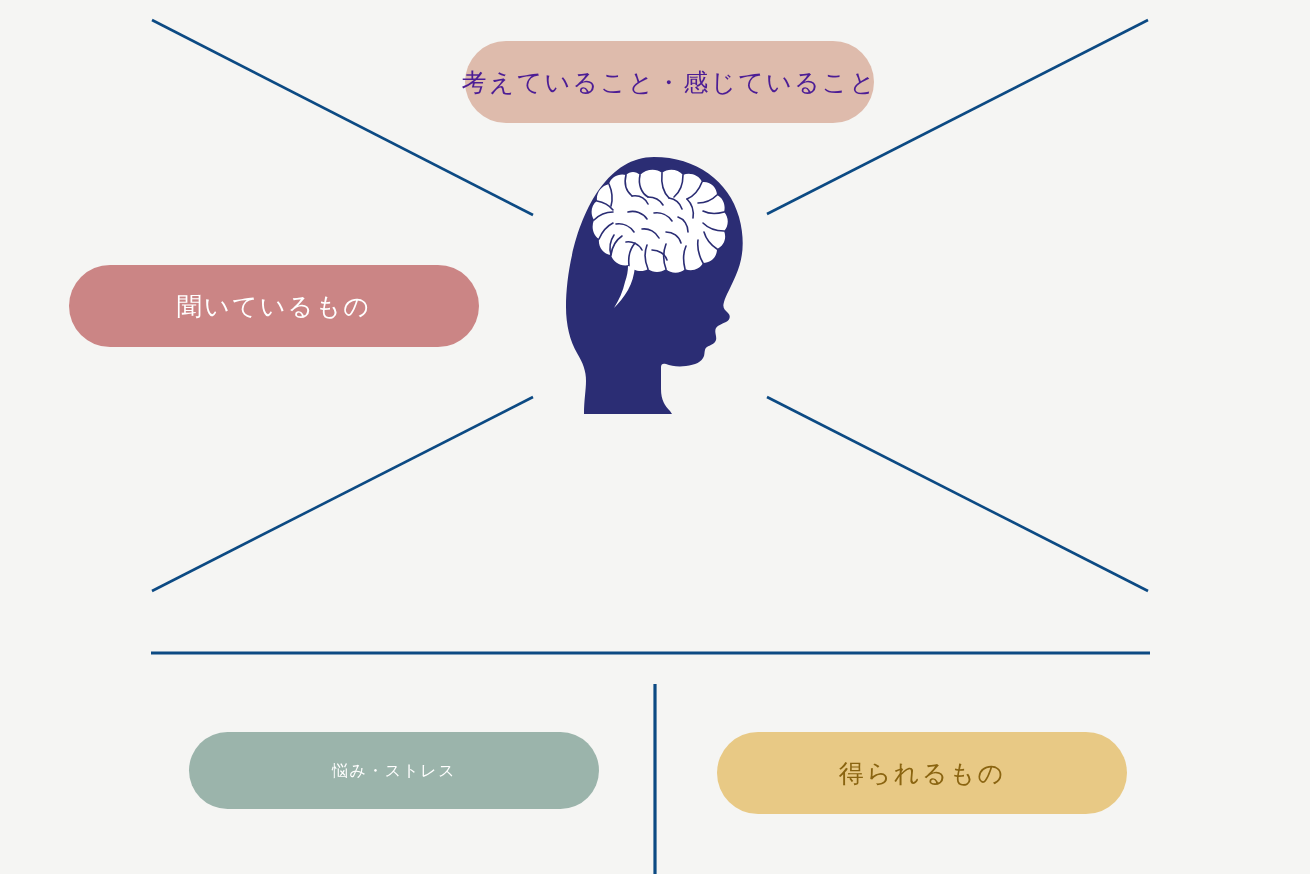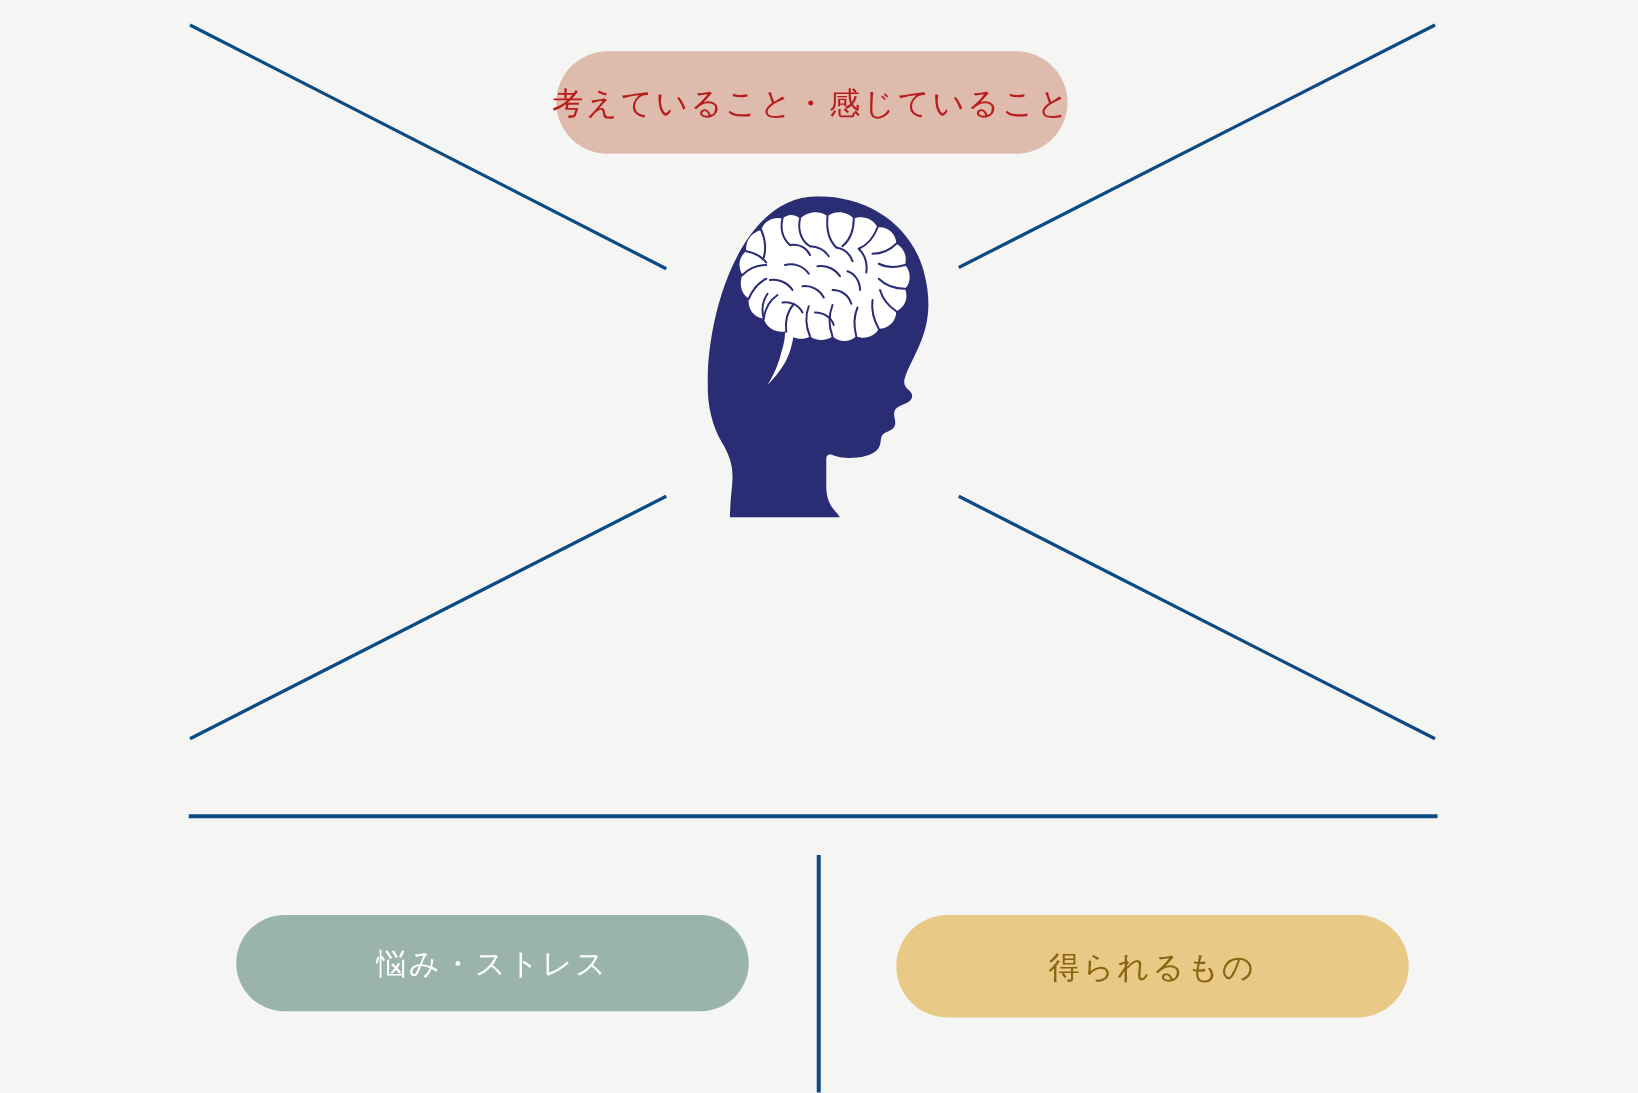--- a/index.html
+++ b/index.html
@@ -69,21 +69,21 @@
     top: 497px;
     width: 409px;
     height: 82px;
     font-size: 25px;
   }
   #pill-stress {
     left: 189px;
     top: 732px;
     width: 410px;
     height: 77px;
-    font-size: 24px;
+    font-size: 16px;
   }
   #pill-gains {
     left: 717px;
     top: 732px;
     width: 410px;
     height: 82px;
     font-size: 25px;
     text-align: center;
   }
   #head-figure {
@@ -198,24 +198,27 @@
           <path d="M 76 72 C 83 71 90 75 93 81"></path>
           <path d="M 100 75 C 107 75 113 79 115 86"></path>
           <path d="M 60 85 C 66 84 73 87 76 93"></path>
           <path d="M 86 93 C 93 93 99 97 101 103"></path>
           <path d="M 48 78 C 44 84 43 91 45 98"></path>
         </g>
       </g>
     </svg>
   </div>
 
-  <div class="pill" id="pill-thinking" style="background:#debbac;color:#b91c1c;">
+  <div class="pill" id="pill-thinking" style="background:#debbac;color:#4c1d95;margin-left:20px;">
     <span class="pill-label">考えていること・感じていること</span>
   </div>
 
+  <div class="pill" id="pill-hearing" style="background:#cb8585;color:#ffffff;">
+    <span class="pill-label">聞いているもの</span>
+  </div>
 
 
 
   <div class="pill" id="pill-stress" style="background:#9bb4ab;color:#ffffff;">
     <span class="pill-label">悩み・ストレス</span>
   </div>
 
   <div class="pill" id="pill-gains" style="background:#e8c985;color:#8a6410;">
     <span class="pill-label">得られるもの</span>
   </div>

